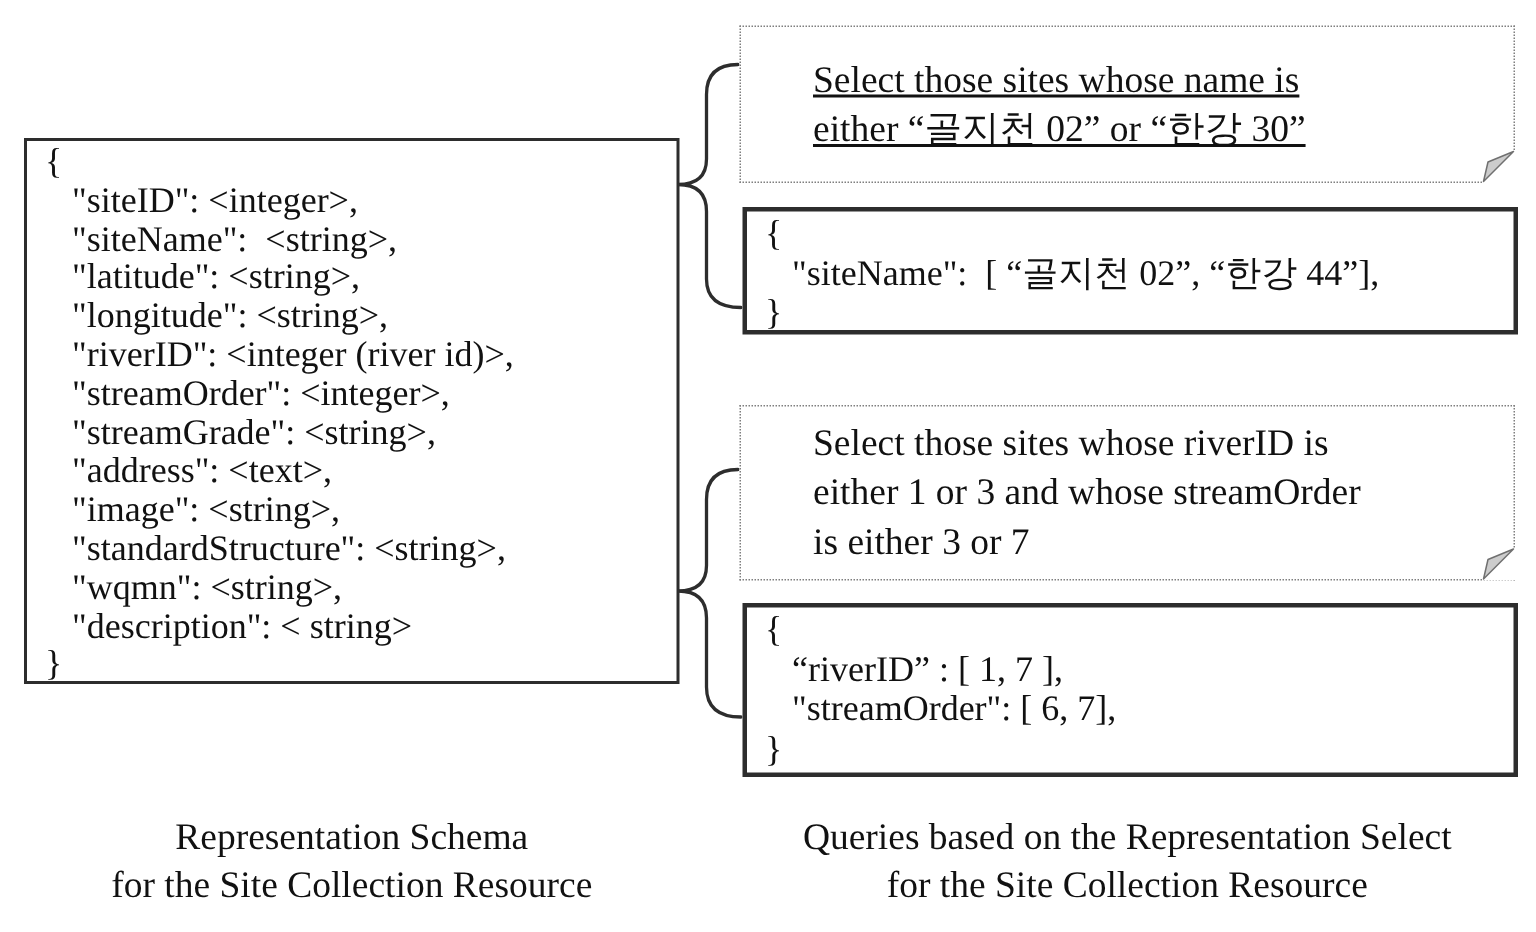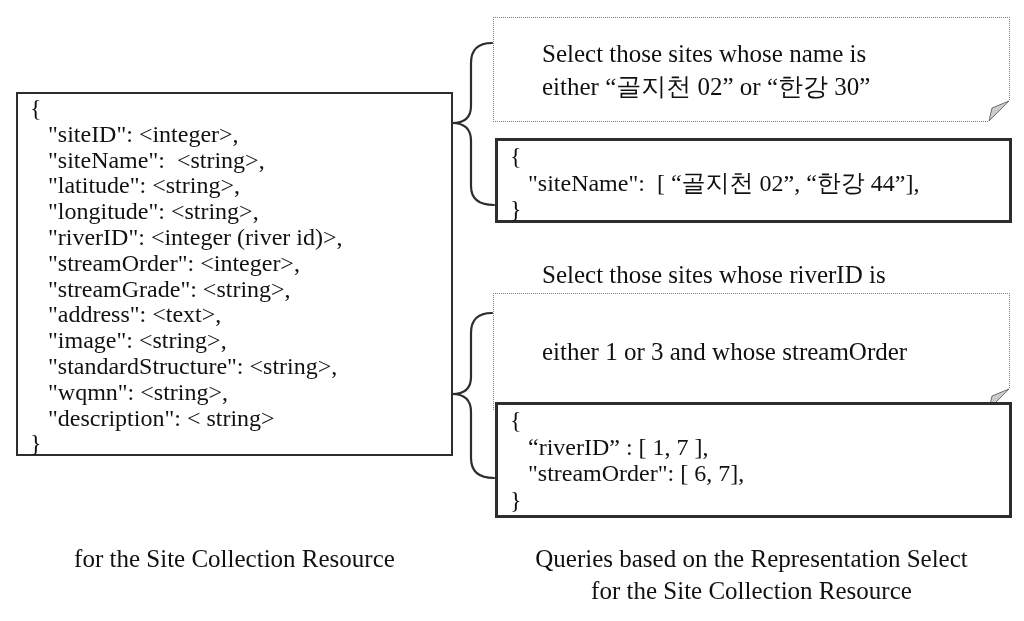--- a/index.html
+++ b/index.html
@@ -60,22 +60,22 @@
     flex-direction: column;
     justify-content: center;
     align-items: flex-start;
     padding-left: 48px;
   }
   .note-box .note-line {
     white-space: pre;
     font-size: 25px;
     line-height: 33px;
   }
-  .note1 { top: 17px;  height: 105px; }
-  .note2 { top: 293px; height: 117px; gap: 44px; }
+  .note1 { top: 17px;  height: 105px; text-decoration: underline; }
+  .note2 { top: 270px; height: 117px; }
   .fold {
     position: absolute;
     right: -1px;
     bottom: -1px;
     width: 22px;
     height: 22px;
   }
   
   .query-box {
     position: absolute;
@@ -156,20 +156,21 @@
   </div>
 
   <div class="query-box query2">
     <div class="code-line">{</div>
     <div class="code-line">   “riverID” : [ 1, 7 ],</div>
     <div class="code-line">   "streamOrder": [ 6, 7],</div>
     <div class="code-line">}</div>
   </div>
 
   <div class="caption caption-left">
+    <div>Representation Schema</div>
     <div>for the Site Collection Resource</div>
   </div>
   <div class="caption caption-right">
     <div>Queries based on the Representation Select</div>
     <div>for the Site Collection Resource</div>
   </div>
 
 </div>
 
 </body></html>

